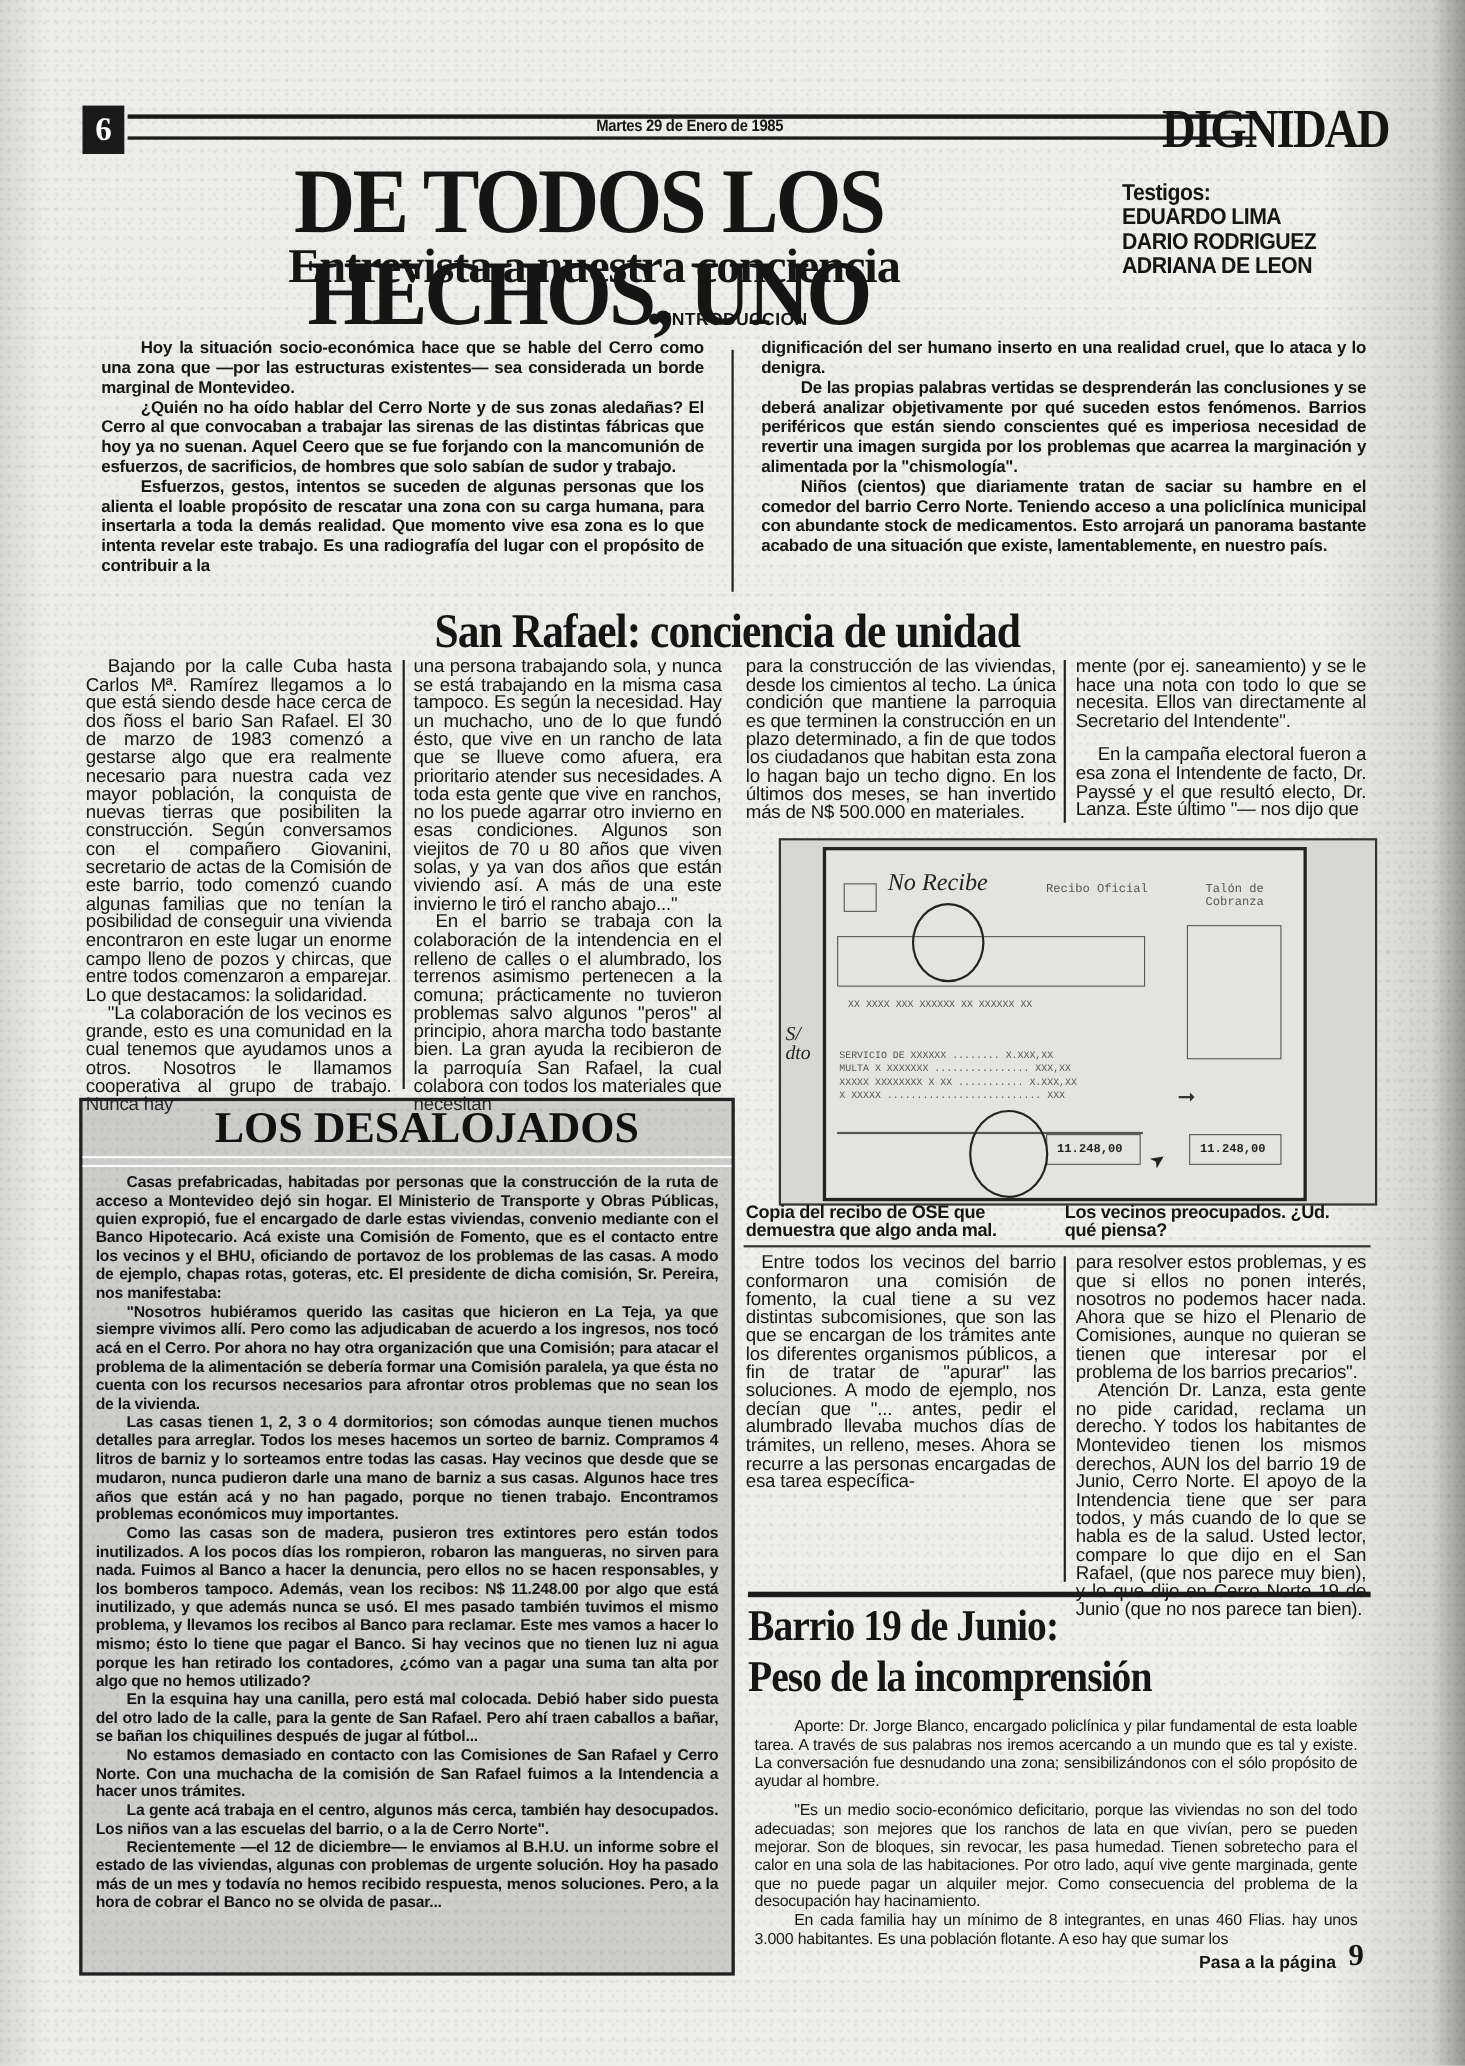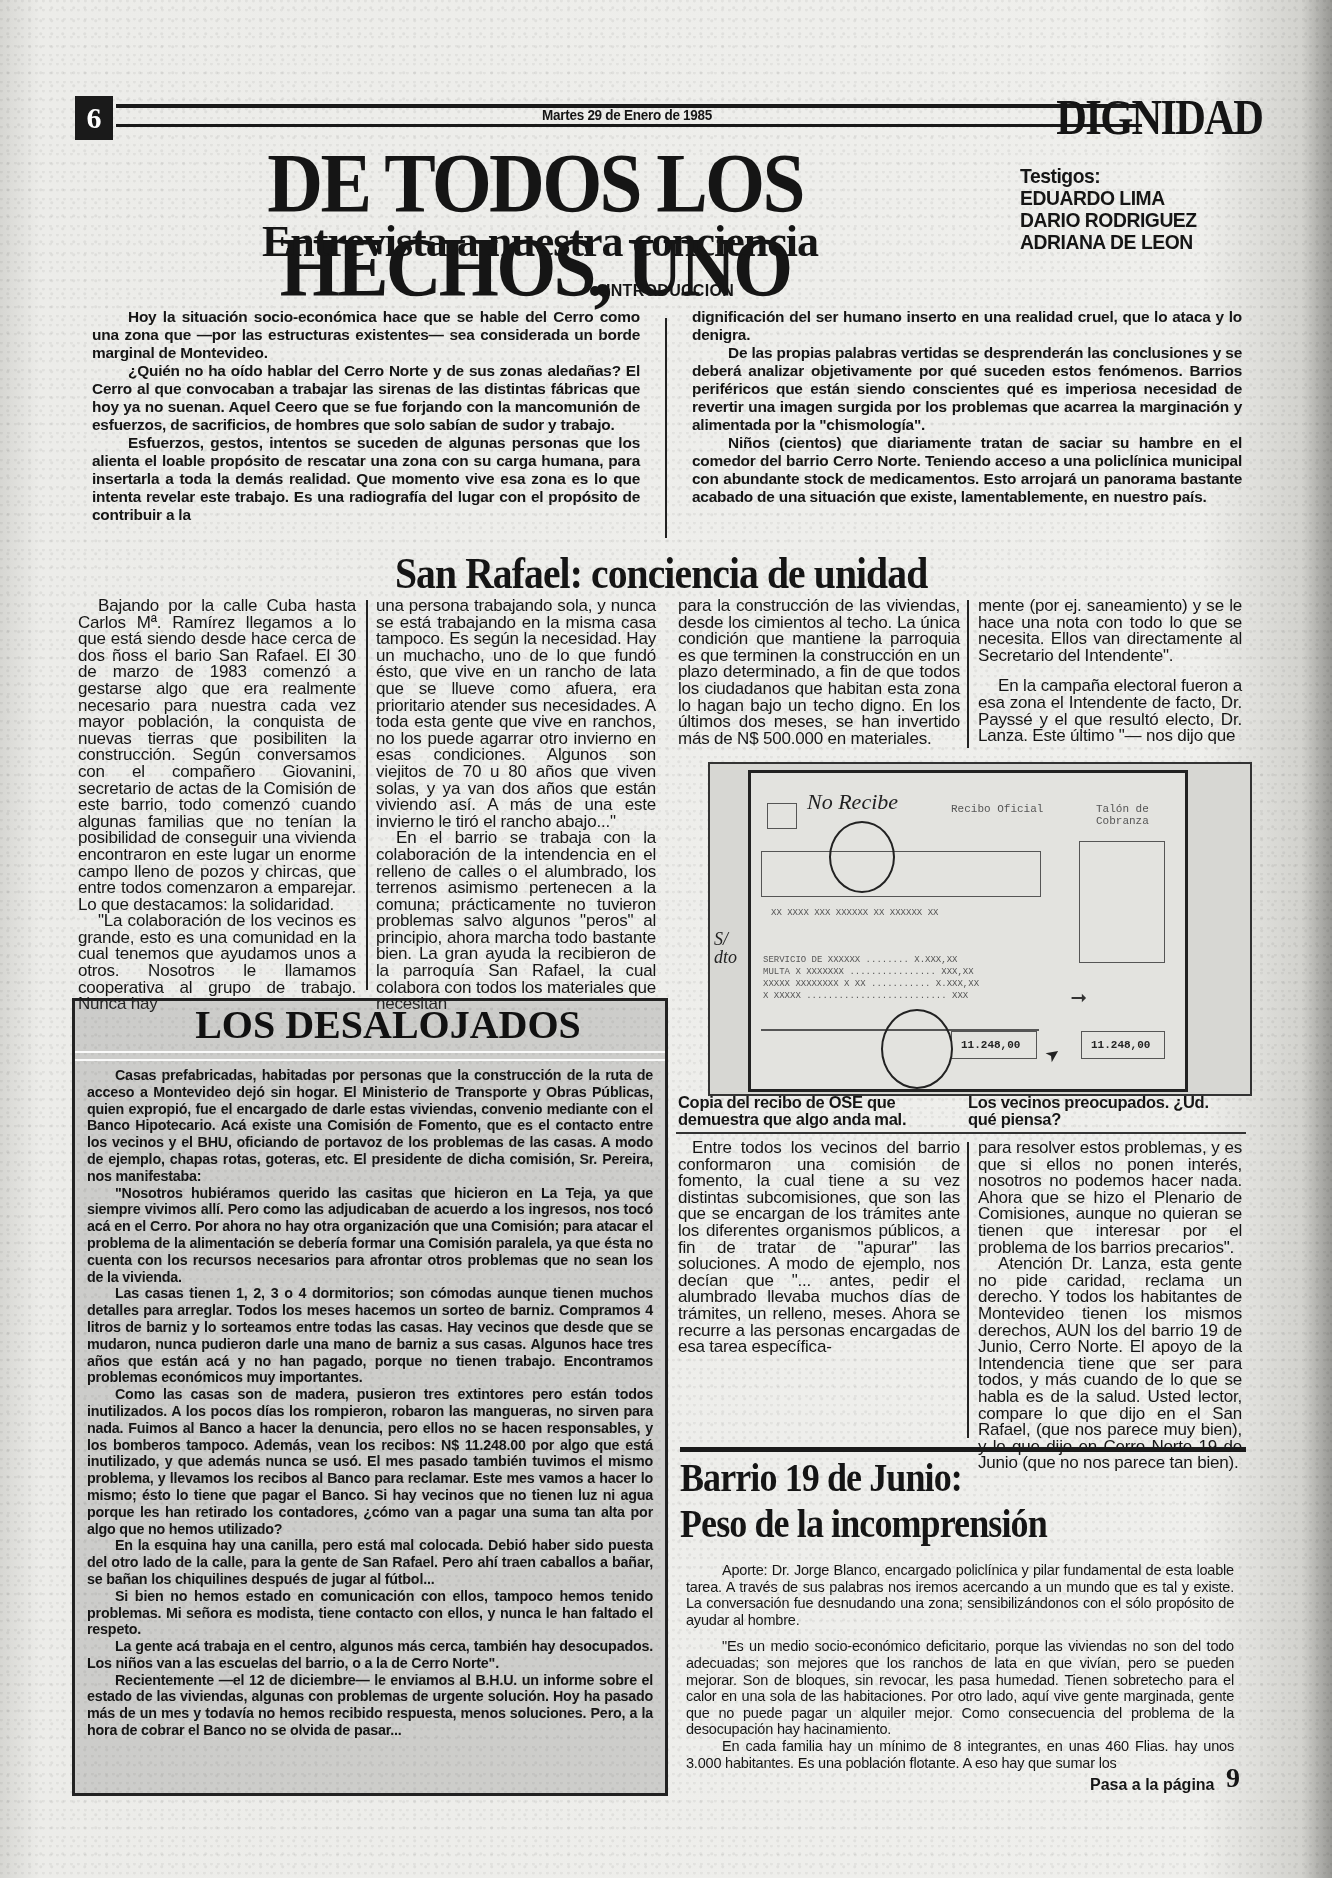--- a/index.html
+++ b/index.html
@@ -204,21 +204,21 @@
   <div class="box">
     <div class="box-title">LOS DESALOJADOS</div>
     <div class="box-rule1"></div>
     <div class="box-rule2"></div>
     <div class="box-col">
       <p>Casas prefabricadas, habitadas por personas que la construcción de la ruta de acceso a Montevideo dejó sin hogar. El Ministerio de Transporte y Obras Públicas, quien expropió, fue el encargado de darle estas viviendas, convenio mediante con el Banco Hipotecario. Acá existe una Comisión de Fomento, que es el contacto entre los vecinos y el BHU, oficiando de portavoz de los problemas de las casas. A modo de ejemplo, chapas rotas, goteras, etc. El presidente de dicha comisión, Sr. Pereira, nos manifestaba:</p>
       <p>"Nosotros hubiéramos querido las casitas que hicieron en La Teja, ya que siempre vivimos allí. Pero como las adjudicaban de acuerdo a los ingresos, nos tocó acá en el Cerro. Por ahora no hay otra organización que una Comisión; para atacar el problema de la alimentación se debería formar una Comisión paralela, ya que ésta no cuenta con los recursos necesarios para afrontar otros problemas que no sean los de la vivienda.</p>
       <p>Las casas tienen 1, 2, 3 o 4 dormitorios; son cómodas aunque tienen muchos detalles para arreglar. Todos los meses hacemos un sorteo de barniz. Compramos 4 litros de barniz y lo sorteamos entre todas las casas. Hay vecinos que desde que se mudaron, nunca pudieron darle una mano de barniz a sus casas. Algunos hace tres años que están acá y no han pagado, porque no tienen trabajo. Encontramos problemas económicos muy importantes.</p>
       <p>Como las casas son de madera, pusieron tres extintores pero están todos inutilizados. A los pocos días los rompieron, robaron las mangueras, no sirven para nada. Fuimos al Banco a hacer la denuncia, pero ellos no se hacen responsables, y los bomberos tampoco. Además, vean los recibos: N$ 11.248.00 por algo que está inutilizado, y que además nunca se usó. El mes pasado también tuvimos el mismo problema, y llevamos los recibos al Banco para reclamar. Este mes vamos a hacer lo mismo; ésto lo tiene que pagar el Banco. Si hay vecinos que no tienen luz ni agua porque les han retirado los contadores, ¿cómo van a pagar una suma tan alta por algo que no hemos utilizado?</p>
       <p>En la esquina hay una canilla, pero está mal colocada. Debió haber sido puesta del otro lado de la calle, para la gente de San Rafael. Pero ahí traen caballos a bañar, se bañan los chiquilines después de jugar al fútbol...</p>
-      <p>Si bien no hemos estado en comunicación con ellos, tampoco hemos tenido problemas. Mi señora es modista, tiene contacto con ellos, y nunca le han faltado el respeto.</p>
+      <p>No estamos demasiado en contacto con las Comisiones de San Rafael y Cerro Norte. Con una muchacha de la comisión de San Rafael fuimos a la Intendencia a hacer unos trámites.</p>
       <p>La gente acá trabaja en el centro, algunos más cerca, también hay desocupados. Los niños van a las escuelas del barrio, o a la de Cerro Norte".</p>
       <p>Recientemente —el 12 de diciembre— le enviamos al B.H.U. un informe sobre el estado de las viviendas, algunas con problemas de urgente solución. Hoy ha pasado más de un mes y todavía no hemos recibido respuesta, menos soluciones. Pero, a la hora de cobrar el Banco no se olvida de pasar...</p>
     </div>
   </div>
 
   <div class="b19-title">
     <div>Barrio 19 de Junio:</div>
     <div>Peso de la incomprensión</div>
   </div>
   <div class="b19">

